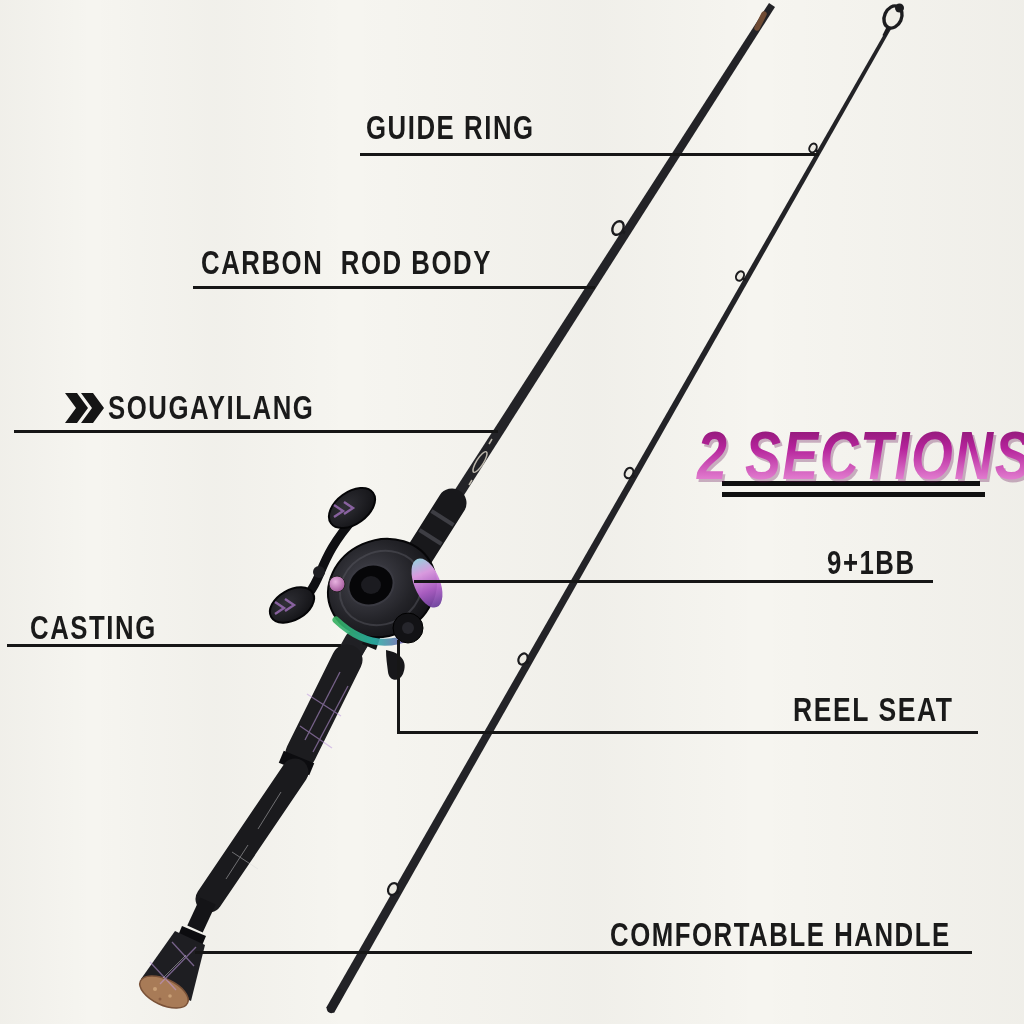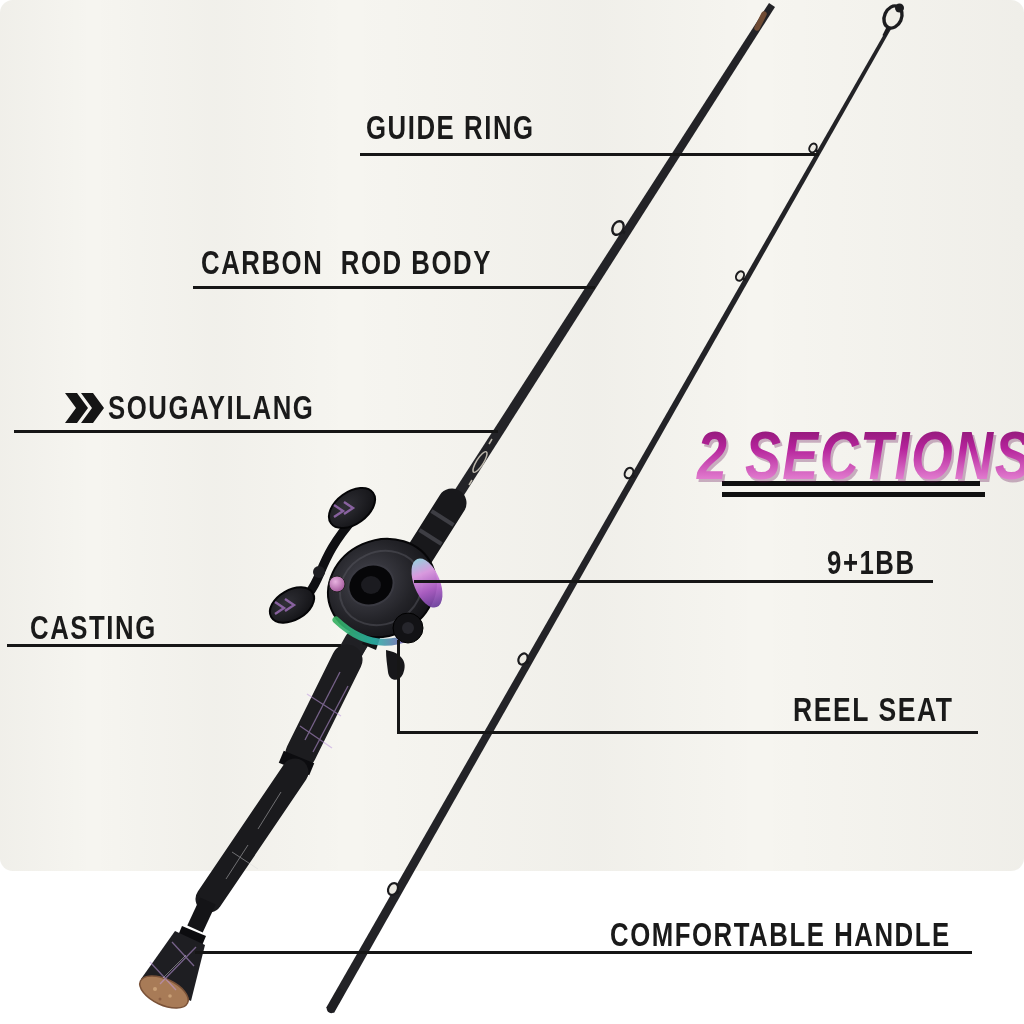--- a/index.html
+++ b/index.html
@@ -1,28 +1,27 @@
 <!DOCTYPE html>
 <html><head>
 <meta charset="utf-8">
 <style>
   html,body{margin:0;padding:0;}
   body{
     width:1024px;height:1024px;overflow:hidden;
     font-family:"Liberation Sans",sans-serif;
   }
   #stage{
-    position:relative;width:1024px;height:871px;
+    position:relative;width:1024px;height:1024px;
     background:
       linear-gradient(90deg, rgba(60,55,40,.03) 0%, rgba(0,0,0,0) 9%,
         rgba(60,55,40,.028) 21%, rgba(0,0,0,0) 34%,
         rgba(60,55,40,.03) 58%, rgba(0,0,0,0) 74%,
         rgba(60,55,40,.035) 100%),
       #f6f5f0;
-    border-radius: 13px;
   }
   #artwork{position:absolute;left:0;top:0;}
   .label{
     position:absolute;color:#1a1a1a;font-weight:700;font-size:33px;line-height:1;
     letter-spacing:2px;white-space:pre;transform:scaleX(.78);transform-origin:left top;
   }
   .l-guide{left:366px;top:111px;}
   .l-carbon{left:201px;top:246px;}
   .l-brand{left:108px;top:391px;}
   .l-casting{left:30px;top:611px;}

